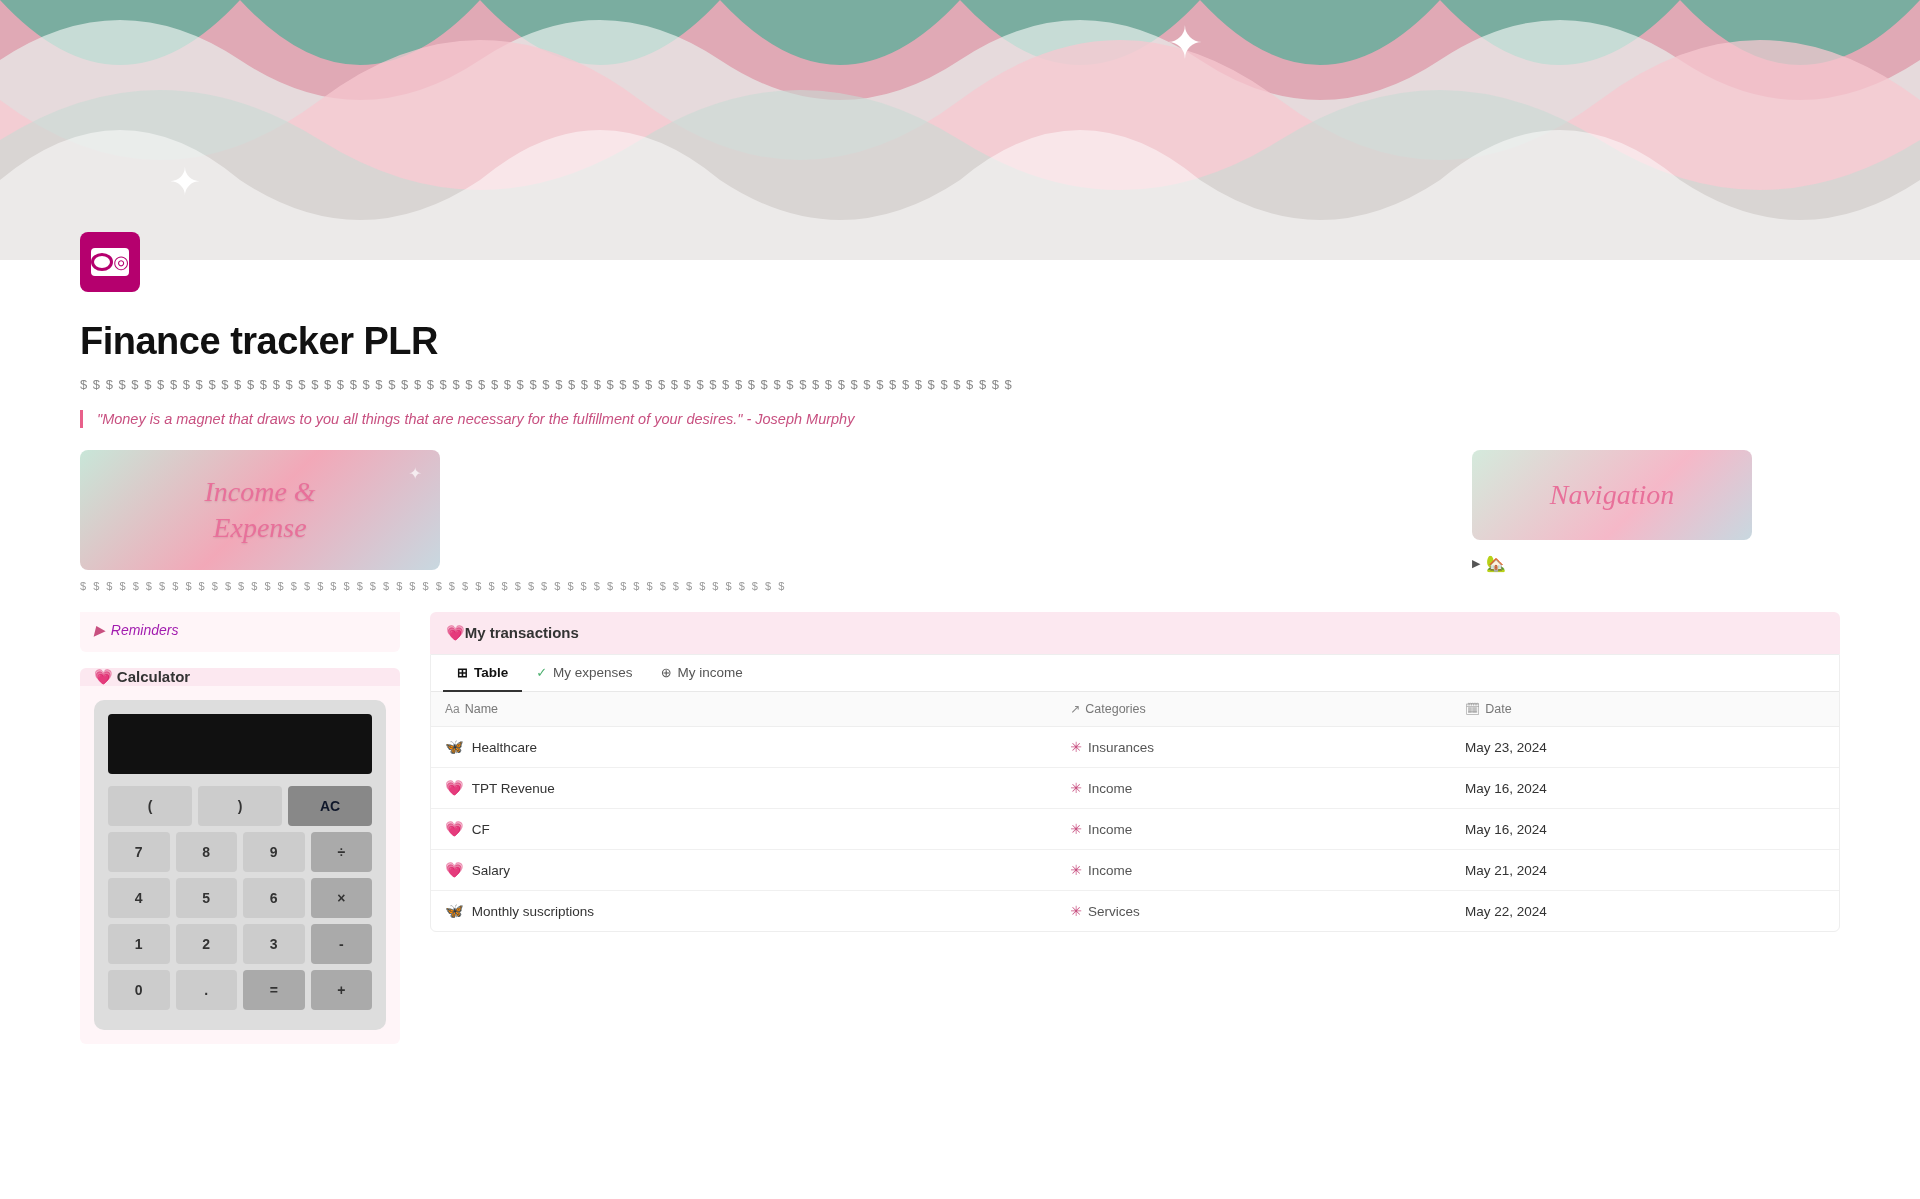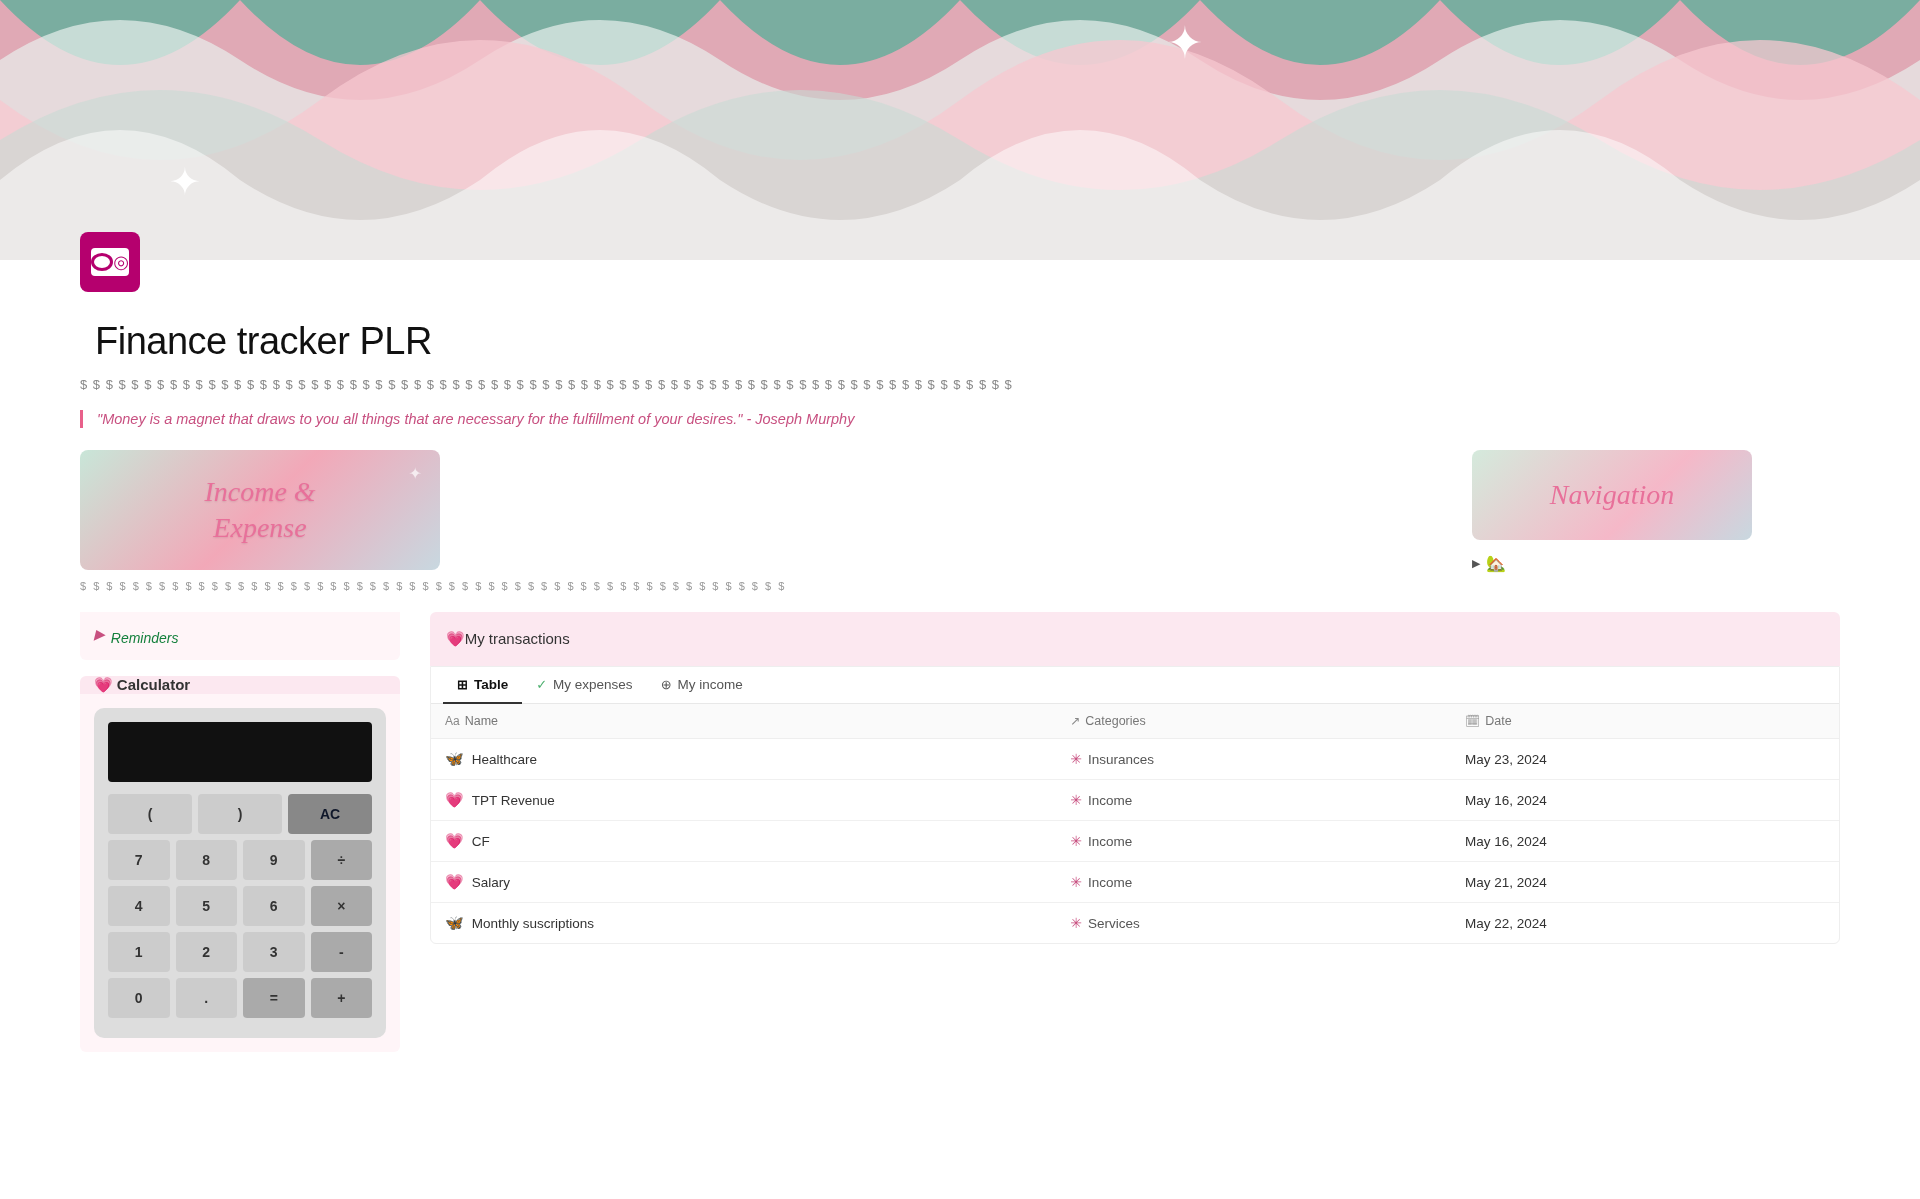--- a/index.html
+++ b/index.html
@@ -45,25 +45,24 @@
     }
 
     
     .content-area {
       padding: 60px 80px 40px 80px;
       position: relative;
     }
 
     .page-title {
       font-size: 38px;
-      font-weight: 400;
+      font-weight: 700;
       color: #111;
       margin-bottom: 14px;
       letter-spacing: -0.5px;
-      margin-left: 15px;
     }
 
     .divider-row {
       font-size: 13px;
       color: #888;
       letter-spacing: 1px;
       margin-bottom: 18px;
       white-space: nowrap;
       overflow: hidden;
     }
@@ -218,22 +217,22 @@
     .calc-btn.accent { background: #888; color: #0f172a; }
     .calc-btn.op { background: #aaa; }
 
     
     .transactions-panel {
       flex: 1;
     }
     .tx-header {
       background: #fce8f0;
       border-radius: 6px 6px 0 0;
-      padding: 18px 16px;
-      font-weight: 400;
+      padding: 12px 16px;
+      font-weight: 700;
       font-size: 15px;
       color: #333;
     }
     .tx-body {
       background: #fff;
       border: 1px solid #eee;
       border-radius: 0 0 6px 6px;
     }
 
     .tx-tabs {
@@ -356,21 +355,21 @@
 
   <div class="wave-decor">$ $ $ $ $ $ $ $ $ $ $ $ $ $ $ $ $ $ $ $ $ $ $ $ $ $ $ $ $ $ $ $ $ $ $ $ $ $ $ $ $ $ $ $ $ $ $ $ $ $ $ $ $ $</div>
 
   <div class="bottom-panels">
 
     <div class="left-panel">
 
       <div class="todo-section">
         <div class="reminders-row">
           <span>▶</span>
-          <span style="font-style:italic; color:#15803d;margin-top:8px;">Reminders</span>
+          <span style="font-style:italic; color:#a21caf;">Reminders</span>
         </div>
       </div>
 
       <div class="calc-header">💗 Calculator</div>
       <div class="calc-body">
         <div class="calculator">
           <div class="calc-display"></div>
 
           <div class="calc-row">
             <button class="calc-btn">(</button>

